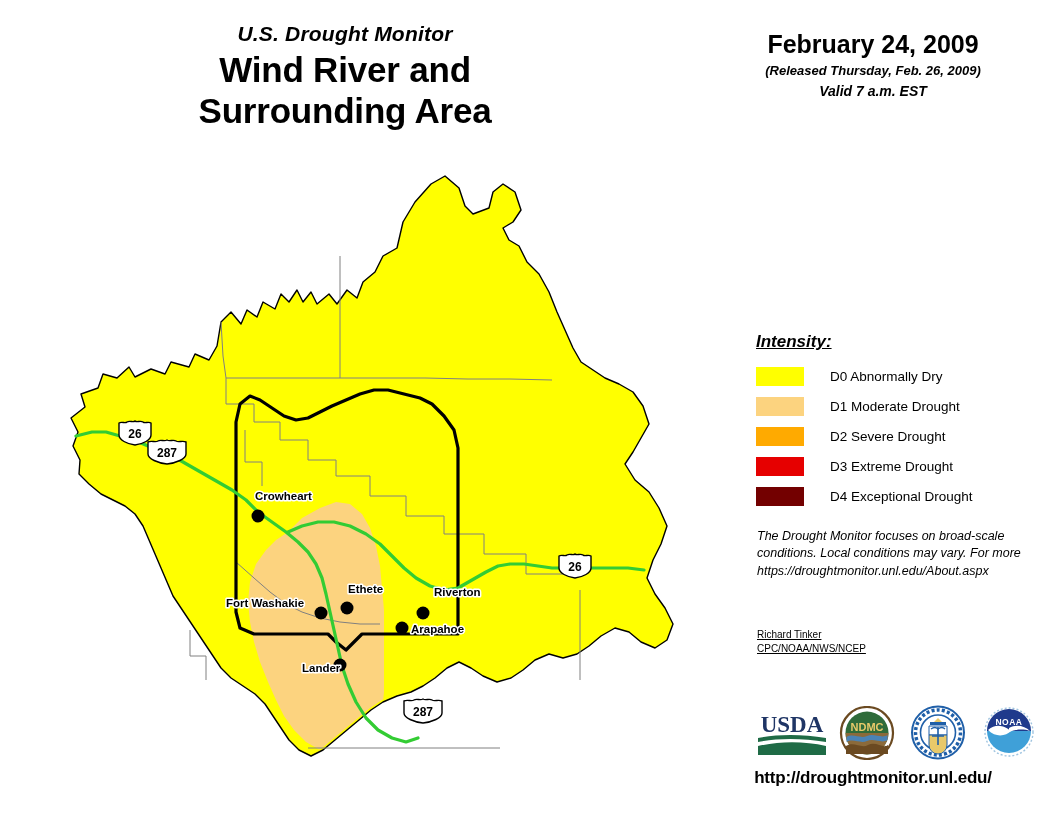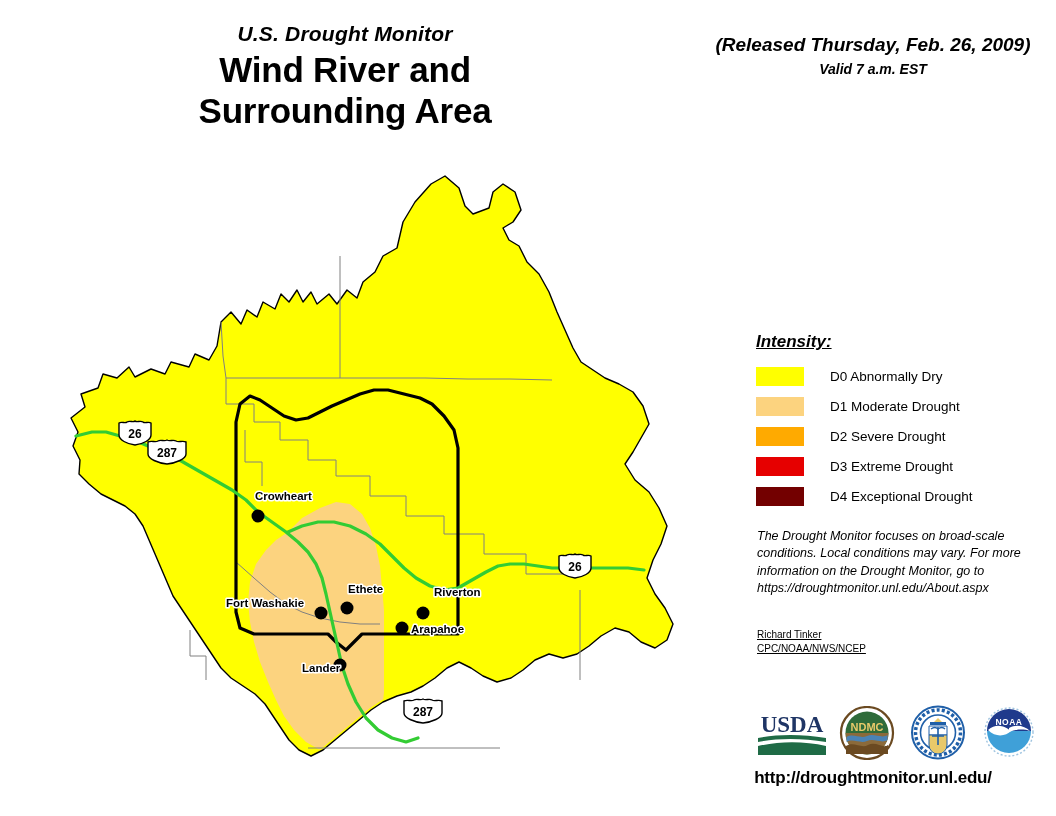--- a/index.html
+++ b/index.html
@@ -50,21 +50,21 @@
     top: 30px;
     width: 366px;
     text-align: center;
   }
   #date-main {
     font-size: 25px;
     font-weight: bold;
     line-height: 1.15;
   }
   #date-released {
-    font-size: 19px;
+    font-size: 13px;
     font-weight: bold;
     font-style: italic;
     margin-top: 4px;
   }
   #date-valid {
     font-size: 14px;
     font-weight: bold;
     margin-top: 5px;
     font-style: italic;
   }
@@ -189,20 +189,21 @@
 
 <div id="title-block">
   <div id="subtitle-small">U.S. Drought Monitor</div>
   <div id="title-main">
     <span class="line">Wind River and</span>
     <span class="line">Surrounding Area</span>
   </div>
 </div>
 
 <div id="date-block">
+  <div id="date-main">February 24, 2009</div>
   <div id="date-released">(Released Thursday, Feb. 26, 2009)</div>
   <div id="date-valid">Valid 7 a.m. EST</div>
 </div>
 
 <div id="legend">
   <div id="legend-heading">Intensity:</div>
 
   <div class="legend-row">
     <div class="legend-swatch" style="background:#FFFF00"></div>
     <div class="legend-label">D0 Abnormally Dry</div>
@@ -225,21 +226,20 @@
 
   <div class="legend-row">
     <div class="legend-swatch" style="background:#730000"></div>
     <div class="legend-label">D4 Exceptional Drought</div>
   </div>
 </div>
 
 <div id="disclaimer">
   <div>The Drought Monitor focuses on broad-scale</div>
   <div>conditions. Local conditions may vary. For more</div>
-  <div>information on the Drought Monitor, go to</div>
   <div>https://droughtmonitor.unl.edu/About.aspx</div>
 </div>
 
 <div id="author-block">
   <div class="author-line">Richard Tinker</div>
   <div class="author-line">CPC/NOAA/NWS/NCEP</div>
 </div>
 
 <div id="logos">
 

